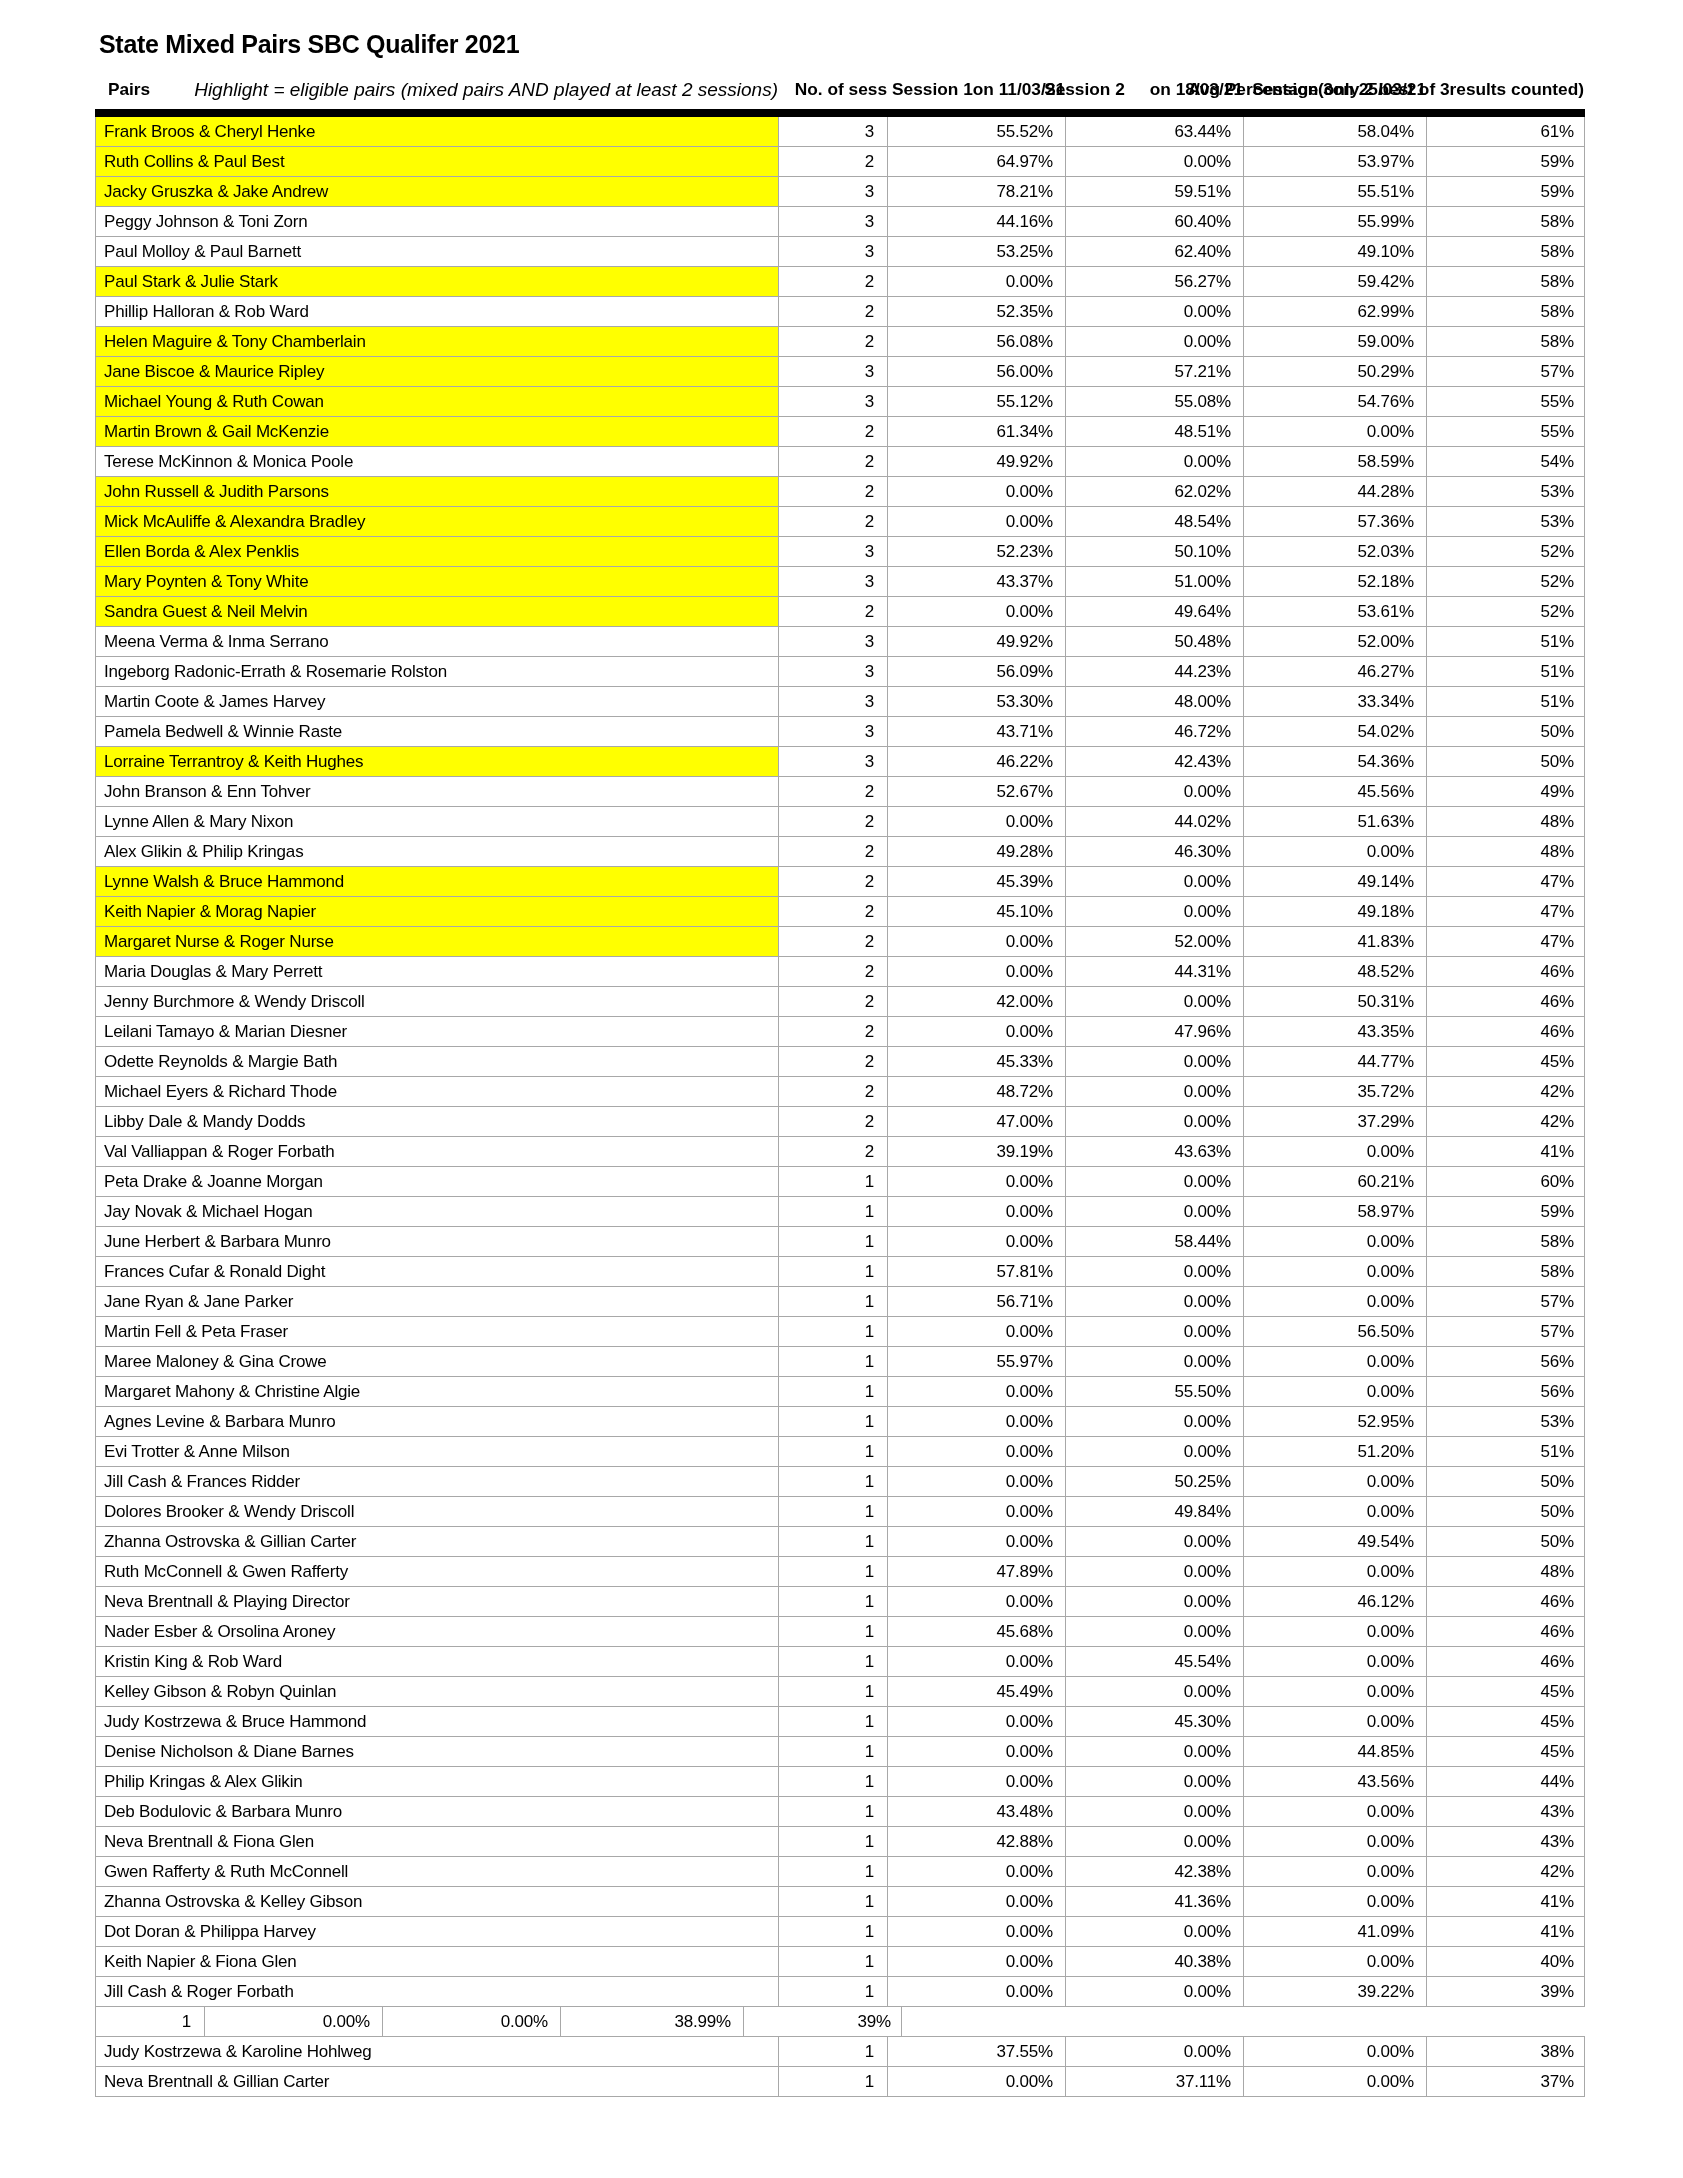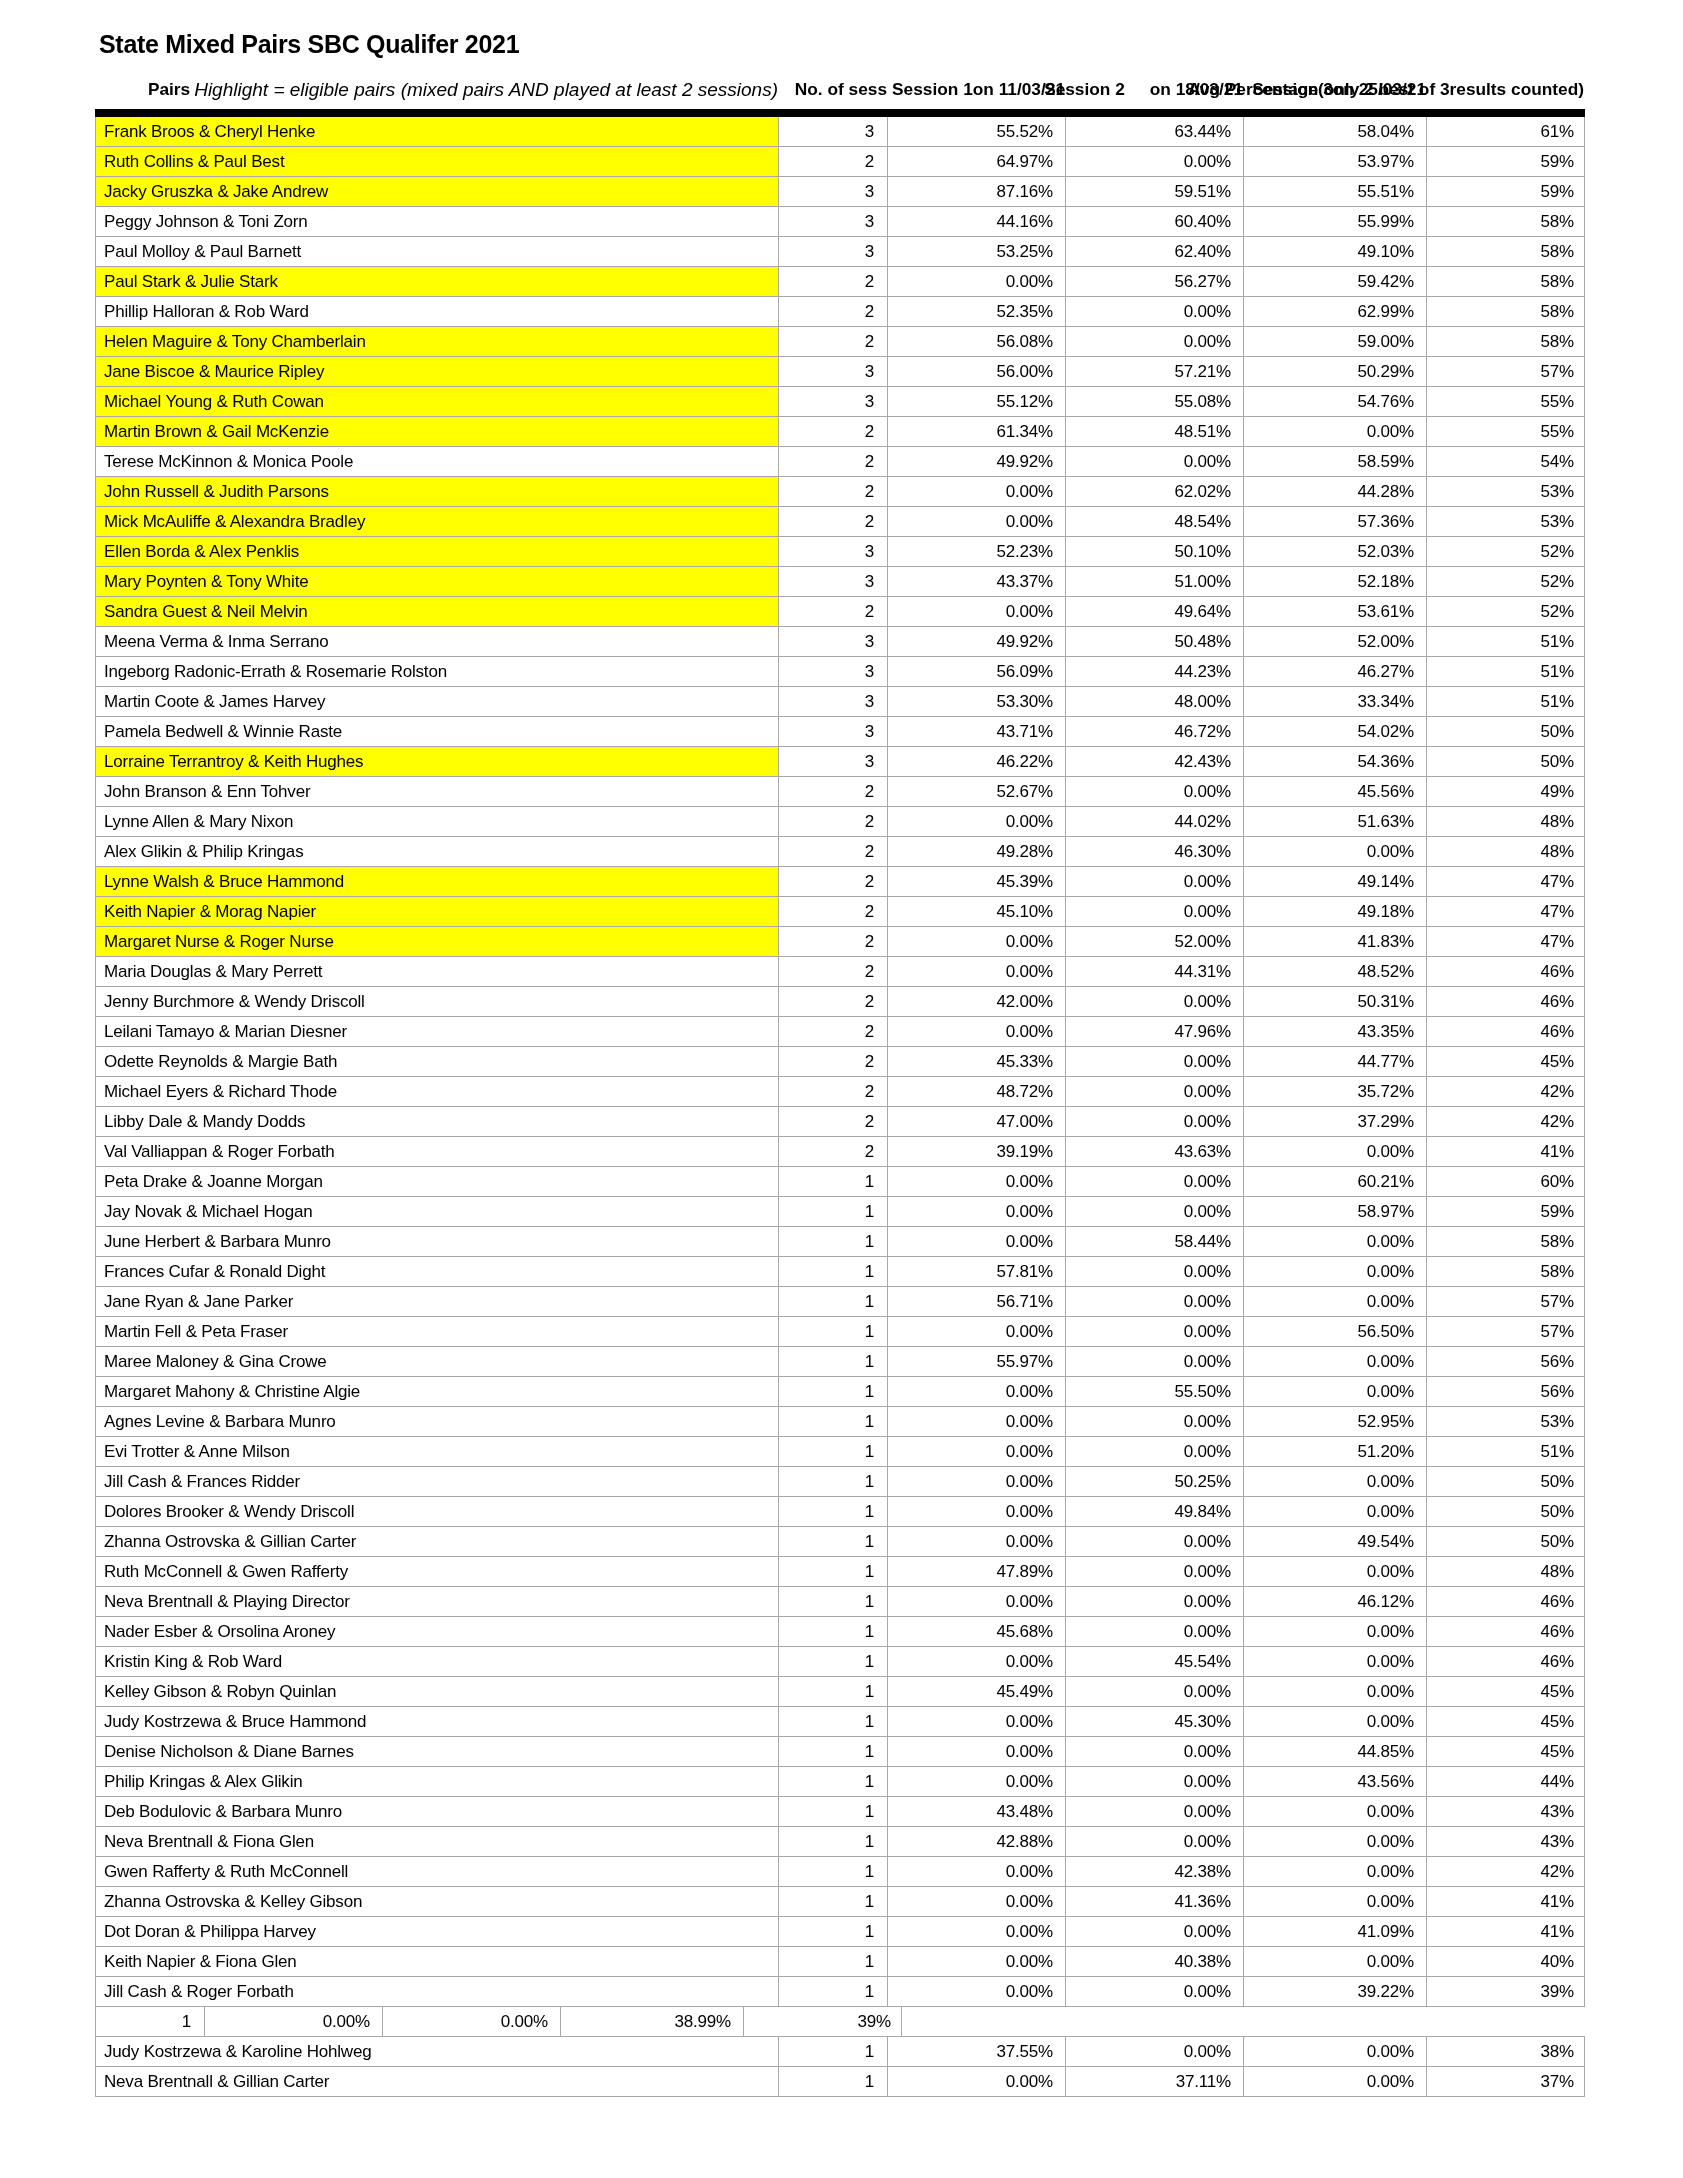--- a/index.html
+++ b/index.html
@@ -42,21 +42,21 @@
     justify-content:flex-end;
     box-sizing:border-box;
   }
   .h-line{
     font-weight:bold;
     font-size:17.3px;
     line-height:29px;
     text-align:center;
     white-space:nowrap;
   }
-  .hcell.pairs .h-line{ text-align:left; padding-left:4px; }
+  .hcell.pairs .h-line{ text-align:left; padding-left:4px;margin-left:40px; }
   .h-note{
     font-style:italic;
     font-weight:normal;
     font-size:19px;
   }
 
   .hcell.pairs{ width:683px; }
   .hcell.sess { width:109px; }
   .hcell.s1   { width:178px; }
   .hcell.s2   { width:178px;gap:25px; }
@@ -147,21 +147,21 @@
           <div class="cell pairs hl">Ruth Collins &amp; Paul Best</div>
           <div class="cell sess">2</div>
           <div class="cell s1">64.97%</div>
           <div class="cell s2">0.00%</div>
           <div class="cell s3">53.97%</div>
           <div class="cell avg">59%</div>
         </div>
         <div class="row">
           <div class="cell pairs hl">Jacky Gruszka &amp; Jake Andrew</div>
           <div class="cell sess">3</div>
-          <div class="cell s1">87.16%</div>
+          <div class="cell s1">78.21%</div>
           <div class="cell s2">59.51%</div>
           <div class="cell s3">55.51%</div>
           <div class="cell avg">59%</div>
         </div>
         <div class="row">
           <div class="cell pairs">Peggy Johnson &amp; Toni Zorn</div>
           <div class="cell sess">3</div>
           <div class="cell s1">44.16%</div>
           <div class="cell s2">60.40%</div>
           <div class="cell s3">55.99%</div>

